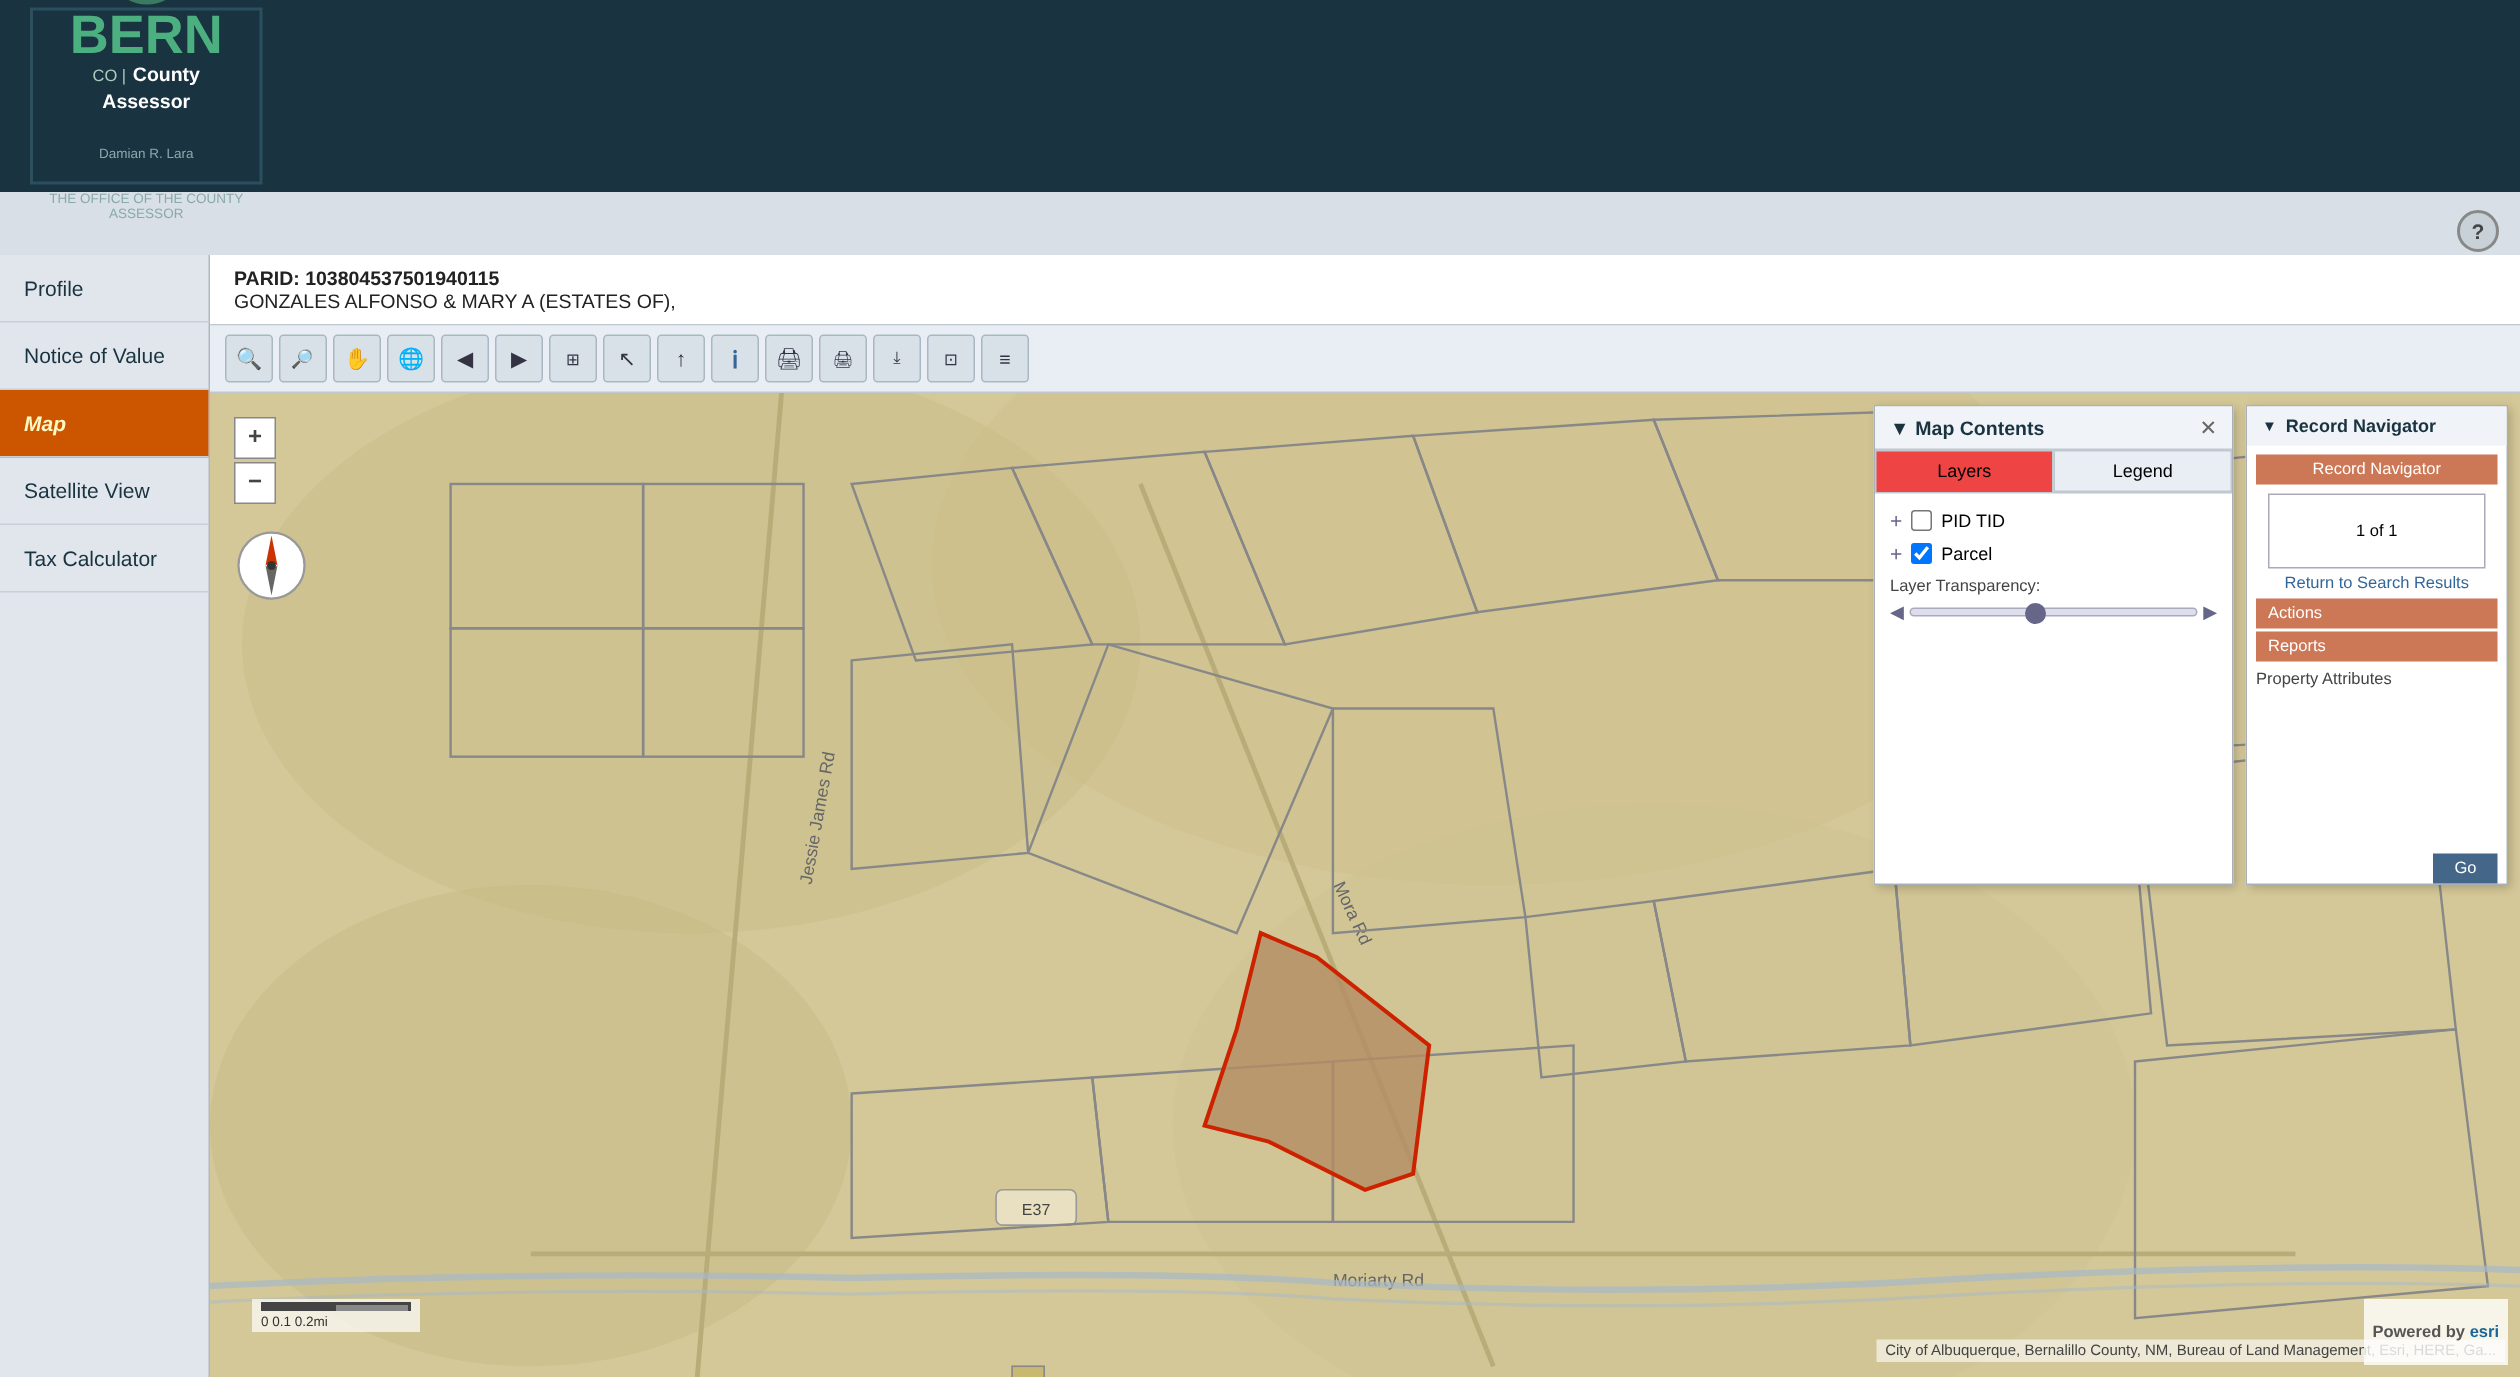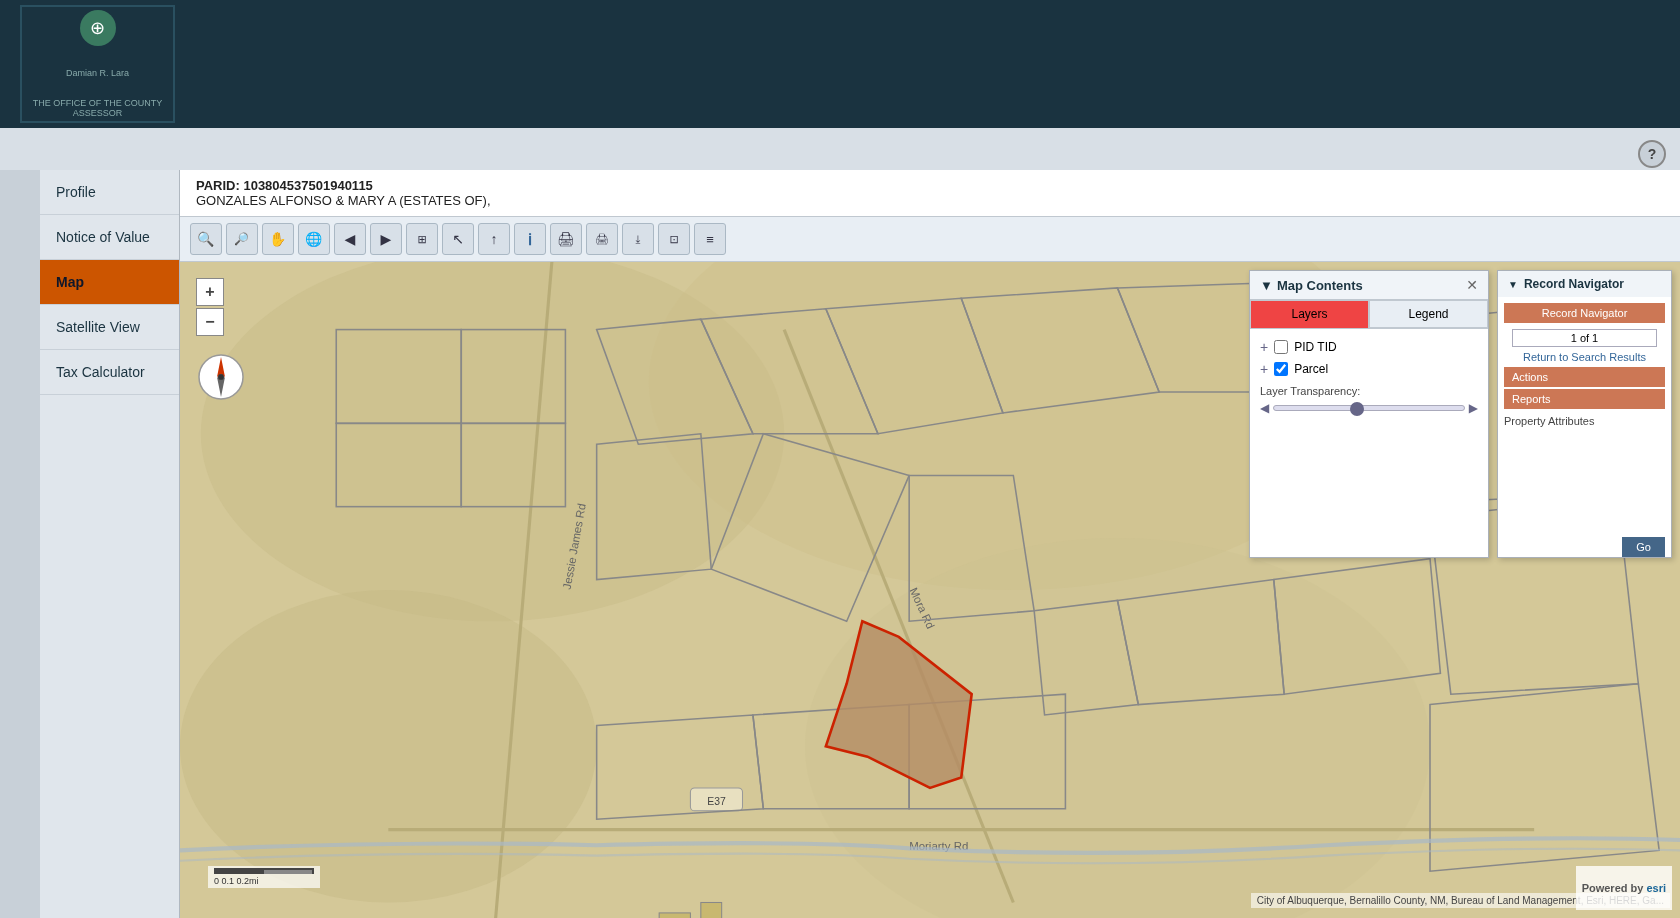--- a/index.html
+++ b/index.html
@@ -70,42 +70,42 @@
     
     #sub-header {
       background: #d8dfe6;
       height: 42px;
     }
 
     
     #main {
       display: flex;
       height: calc(918px - 128px - 42px);
-      margin-left: 40px;
     }
 
     
     #sidebar {
       width: 140px;
       background: #e0e6ec;
       flex-shrink: 0;
       padding-top: 0;
       border-right: 1px solid #b0b8c0;
     }
     .sidebar-item {
       padding: 14px 16px;
       font-size: 14px;
       color: #1a3340;
       cursor: pointer;
       border-bottom: 1px solid #c8d0d8;
     }
     .sidebar-item.active {
       background: #cc5500;
-      color: #0f172a;
+      color: #fef9c3;
       font-weight: bold;
+      font-style: italic;
     }
 
     
     #map-container {
       flex: 1;
       display: flex;
       flex-direction: column;
       position: relative;
     }
 
@@ -334,21 +334,21 @@
       cursor: pointer;
       margin-bottom: 2px;
     }
     .record-nav-input {
       width: 90%;
       margin: 4px auto;
       display: block;
       text-align: center;
       font-size: 11px;
       border: 1px solid #aab;
-      padding: 2px;
+      padding: 18px;
     }
     .record-nav-link {
       font-size: 11px;
       color: #336699;
       cursor: pointer;
       text-align: center;
       display: block;
       margin: 4px 0;
     }
     .record-actions-btn {
@@ -388,20 +388,30 @@
       stroke: #cc2200;
       stroke-width: 2.5;
     }
   </style>
 </head>
 <body>
 
 <div id="header">
   <div id="logo-box">
     <div class="logo-circle">⊕</div>
+    <div style="text-align:center; line-height:1.1;">
+      <span class="logo-bern">
+        <span style="color:#4caf80;">BERN</span>
+      </span>
+      <br>
+      <span style="font-size:11px;color:#aaccbb;">CO |</span>
+      <span style="font-size:13px;color:white;font-weight:bold;"> County</span>
+      <br>
+      <span style="font-size:13px;color:white;font-weight:bold;">Assessor</span>
+    </div>
     <div class="logo-subtext">Damian R. Lara</div>
     <div class="logo-subtext">THE OFFICE OF THE COUNTY ASSESSOR</div>
   </div>
 </div>
 
 <div id="help-btn">?</div>
 
 <div id="sub-header"></div>
 
 <div id="main">

